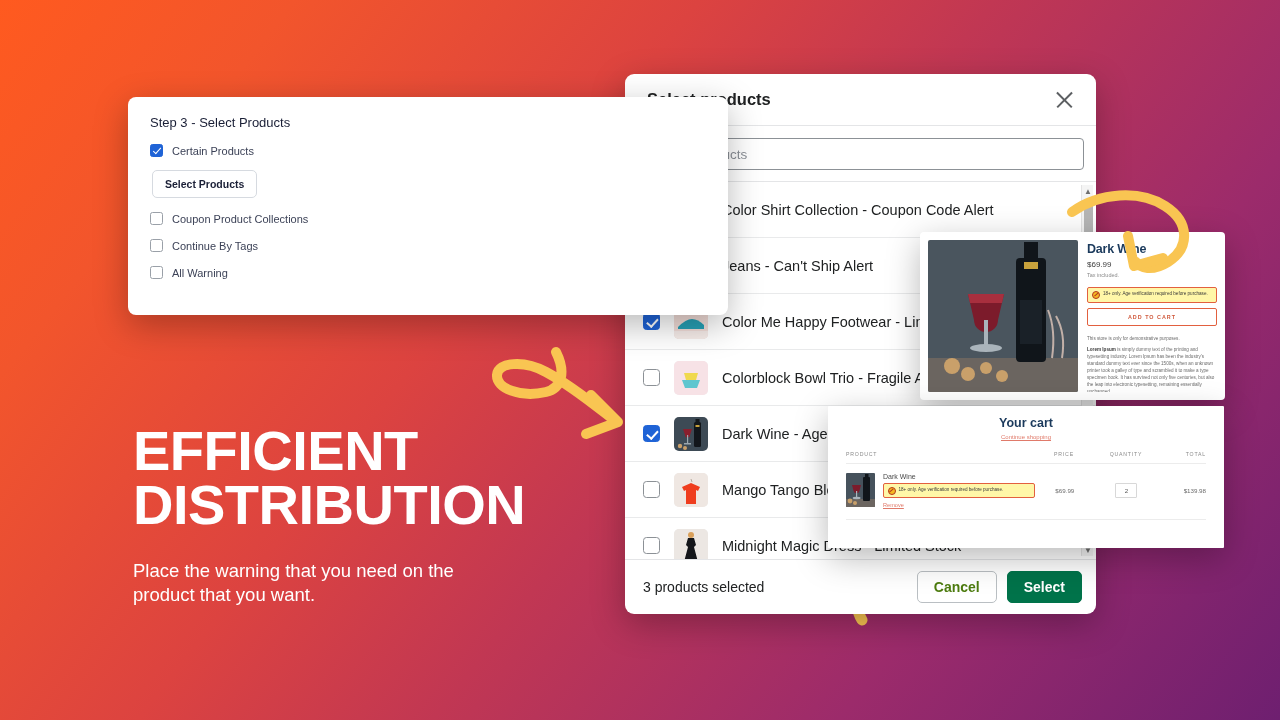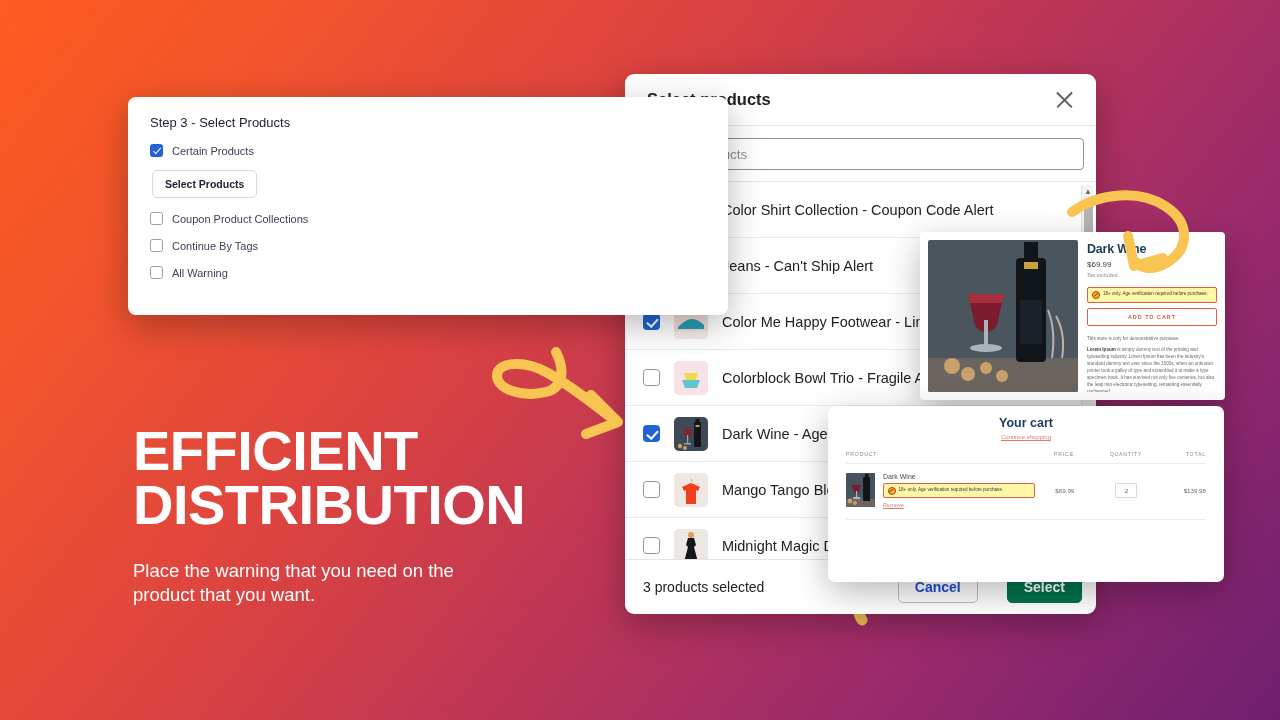--- a/index.html
+++ b/index.html
@@ -124,22 +124,22 @@
     padding: 0 14px 0 18px;
   }
   .footer-count { font-size: 14px; color: #202223; }
   .footer-btns { display: flex; gap: 10px; }
   .btn {
     font-family: "Liberation Sans", sans-serif;
     font-size: 14px; font-weight: 600;
     border-radius: 5px; cursor: pointer;
     padding: 8px 16px; line-height: 1;
   }
-  .btn-cancel { background: #fff; color: #1d4ed8; border: 1px solid #babfc3; }
-  .btn-select { background: #00734a; color: #fff; border: 1px solid #00734a; margin-left: 19px; }
+  .btn-cancel { background: #fff; color: #4d7c0f; border: 1px solid #babfc3; }
+  .btn-select { background: #00734a; color: #fff; border: 1px solid #00734a; }
 
   
   #step-card {
     left: 128px; top: 97px; width: 600px; height: 218px;
     border-radius: 8px;
     padding: 18px 22px;
     z-index: 5;
   }
   .step-title { font-size: 13px; font-weight: normal; color: #1a1f36; }
   .step-sub { font-size: 13px; font-weight: bold; color: #1a1f36; margin-top: 17px; }
@@ -208,22 +208,22 @@
     font-size: 5.4px; font-weight: bold; letter-spacing: 1px;
     color: #d05a3d;
     cursor: pointer;
   }
   .pdp-desc { margin-top: 9px; font-size: 4.6px; line-height: 1.55; color: #6b6b6b; }
   .pdp-desc b { color: #3a3a3a; }
   .pdp-lorem { margin-top: 4px; }
 
   
   #cart-card {
-    left: 828px; top: 406px; width: 396px; height: 176px;
-    border-radius: 7px; overflow: hidden;
+    left: 828px; top: 406px; width: 396px; height: 142px;
+    border-radius: 1px; overflow: hidden;
     z-index: 7;
     padding: 10px 18px 16px 18px;
   }
   .cart-title { text-align: center; font-size: 12.5px; font-weight: bold; color: #1b3a5c; }
   .cart-link {
     display: block; text-align: center; margin-top: 4px;
     font-size: 6px; color: #e07a6a; text-decoration: underline; cursor: pointer;
   }
   .cart-head {
     display: flex; align-items: center;

